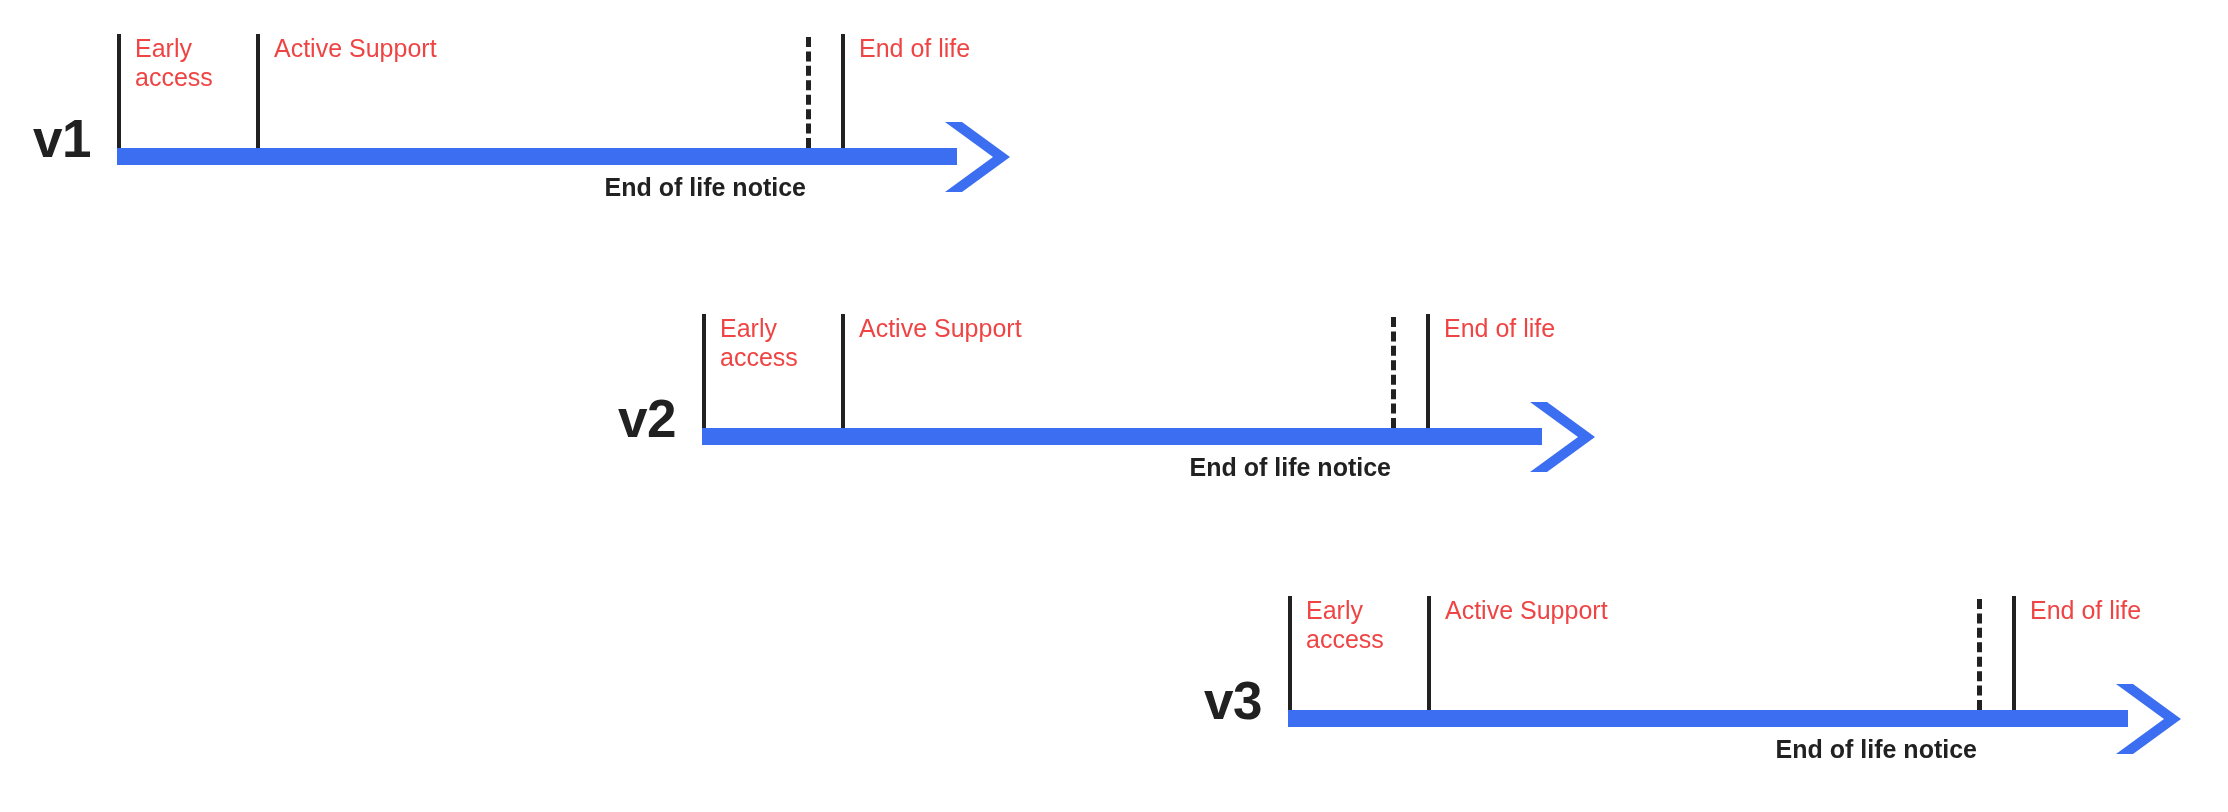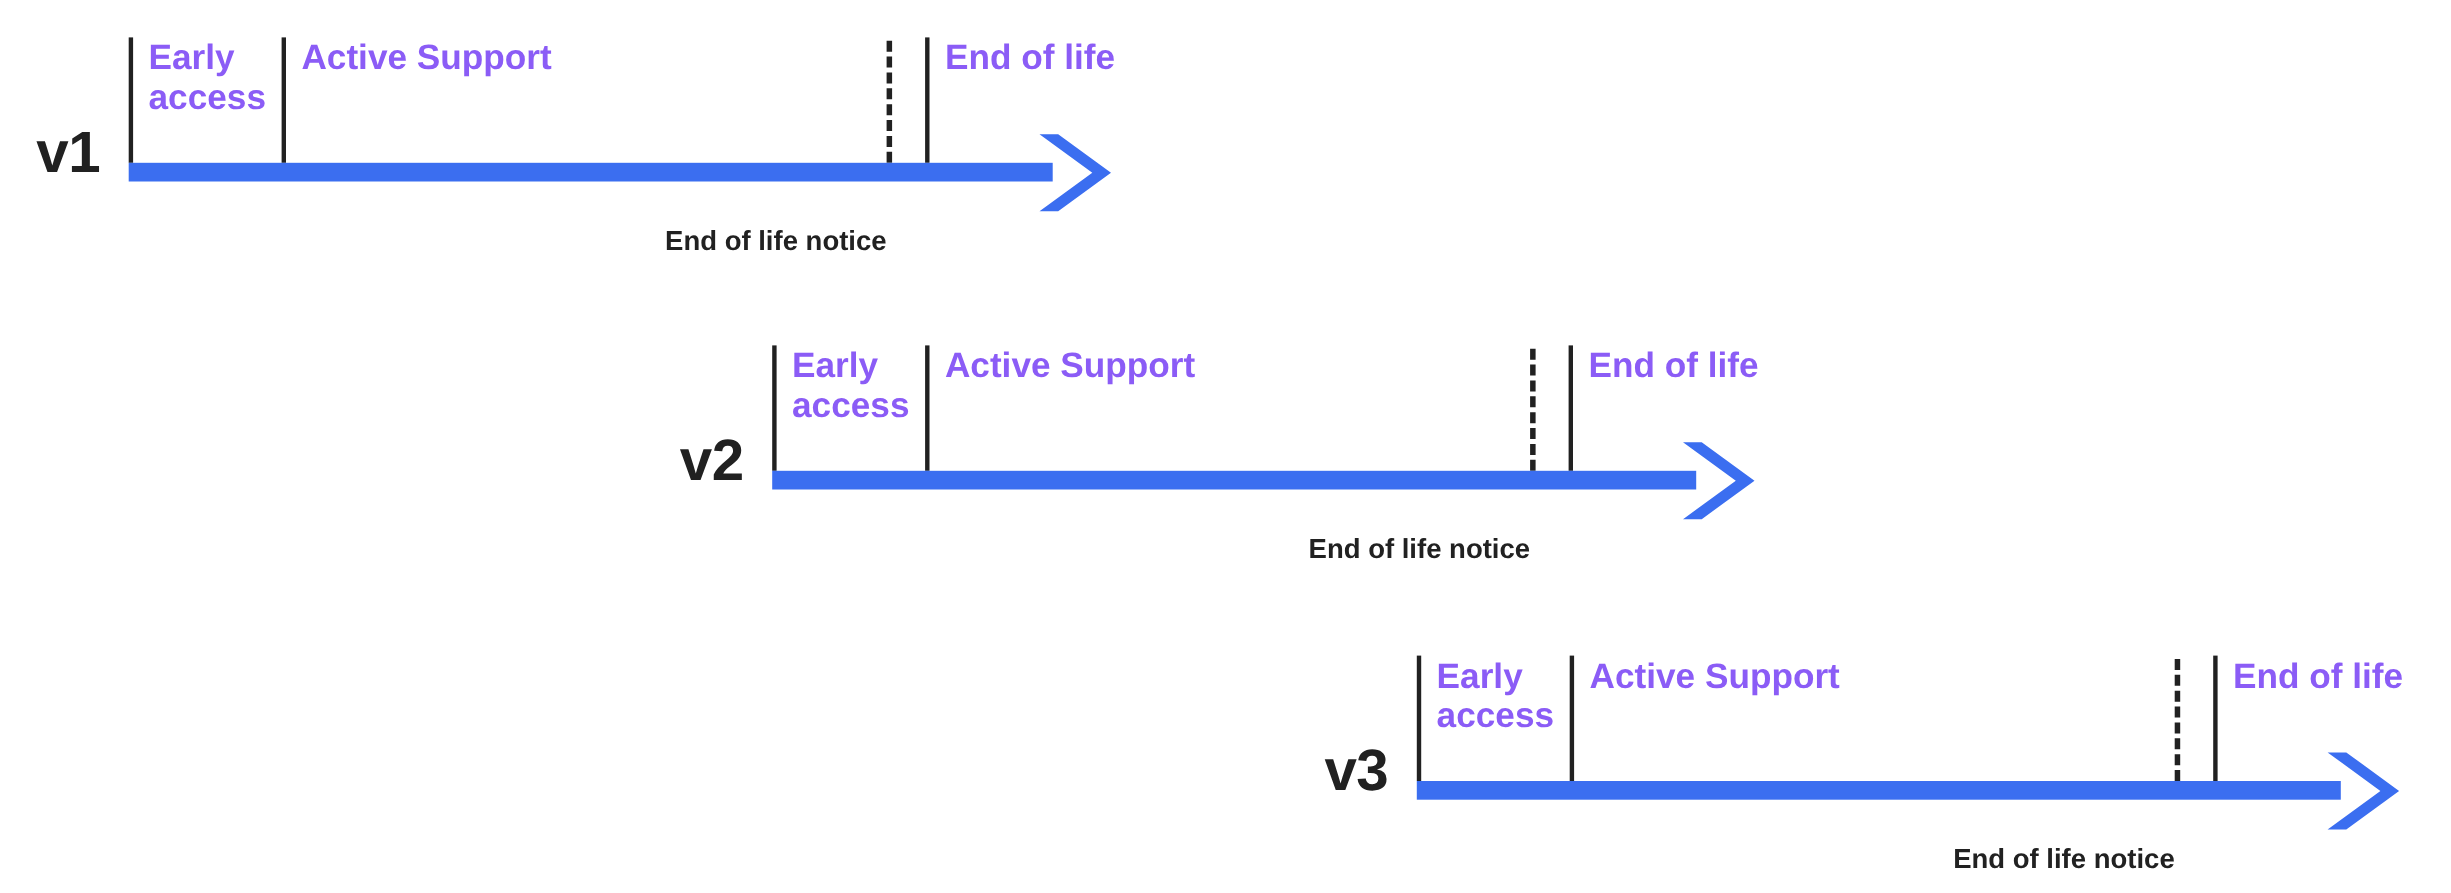--- a/index.html
+++ b/index.html
@@ -54,24 +54,24 @@
     background: none;
     border-left: 5px dashed #212121;
     height: 111px;
     top: 3px;
   }
 
   
   .phase-label {
     position: absolute;
     top: 0px;
-    font-size: 32px;
-    font-weight: bold;
+    font-size: 25px;
+    font-weight: normal;
     line-height: 1.14;
-    color: #8b5cf6;
+    color: #ef4444;
     white-space: pre-line;
   }
 
   
   .axis-bar {
     position: absolute;
     height: 17px;
     background: #3b6ef0;
   }
 
@@ -83,21 +83,20 @@
 
   
   .notice-label {
     position: absolute;
     font-size: 25px;
     font-weight: bold;
     line-height: 1;
     color: #212121;
     white-space: nowrap;
     text-align: right;
-    margin-top: 32px;
   }
 </style>
 </head>
 <body>
 
 <div id="diagram">
 
   <div class="timeline-row" style="left:117px; top:34px; width:898px;">
 
     <div class="version-label">v1</div>

